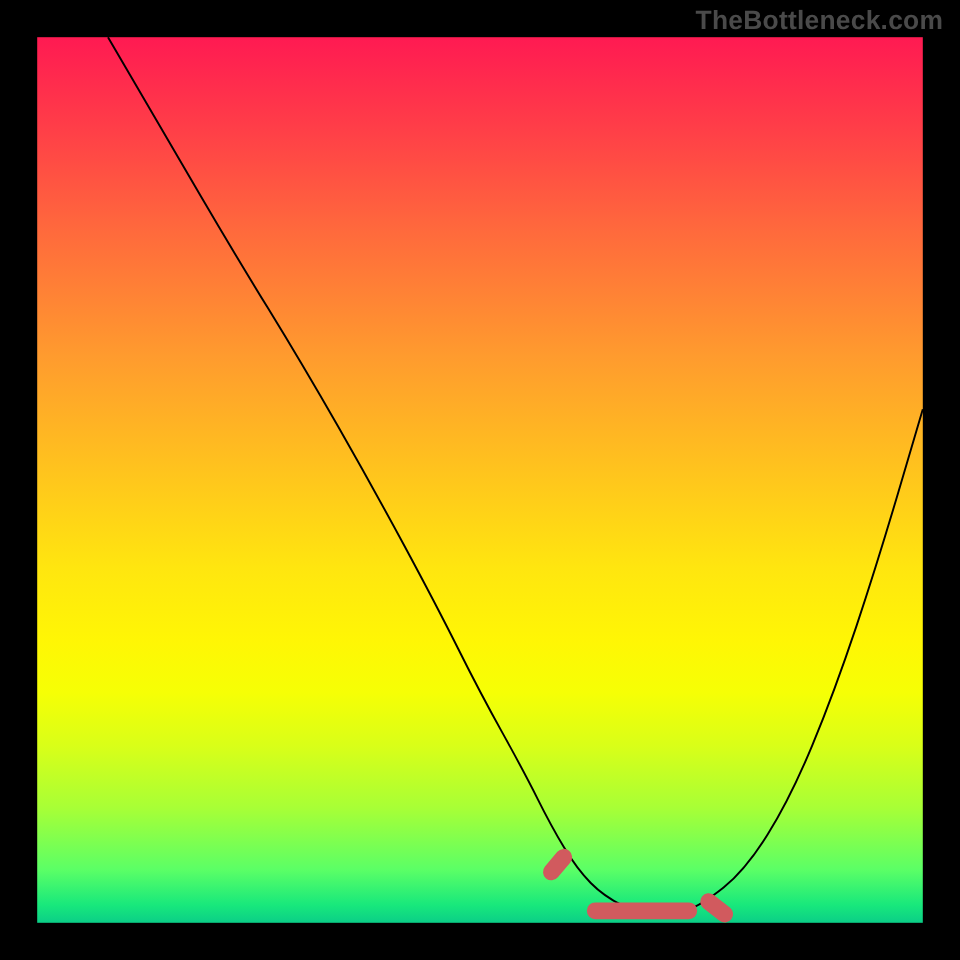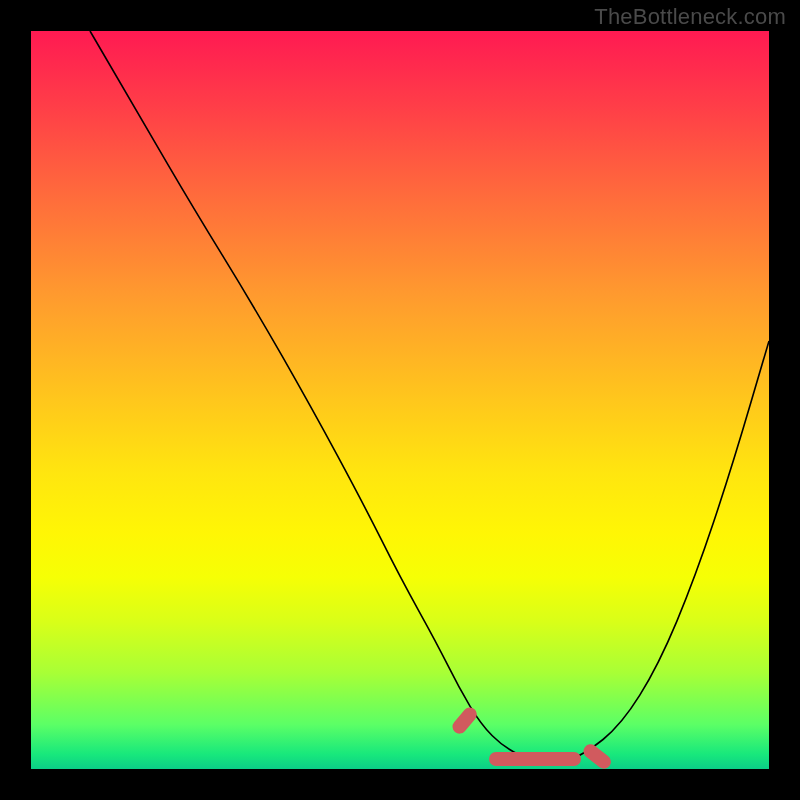--- a/index.html
+++ b/index.html
@@ -10,21 +10,21 @@
     position: relative;
     font-family: Arial, Helvetica, sans-serif;
     overflow: hidden;
   }
   .watermark {
     position: absolute;
     top: 4px;
     right: 14px;
     color: #4a4a4a;
     font-size: 22px;
-    font-weight: 400;
+    font-weight: 700;
     z-index: 5;
     letter-spacing: 0.2px;
   }
   .plot-area {
     position: absolute;
     left: 31px;
     top: 31px;
     width: 738px;
     height: 738px;
     background: linear-gradient(to bottom,

